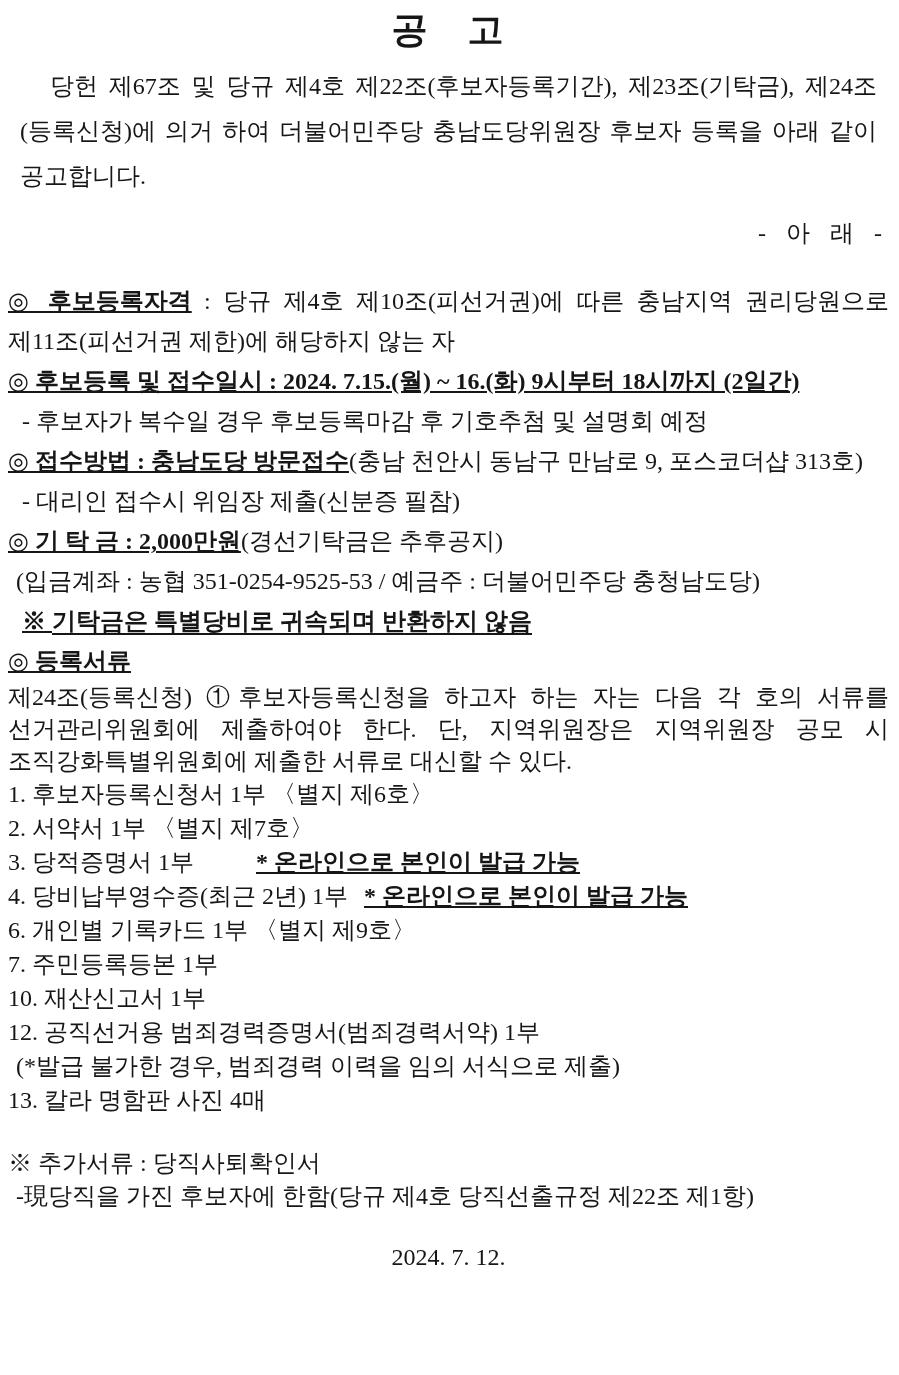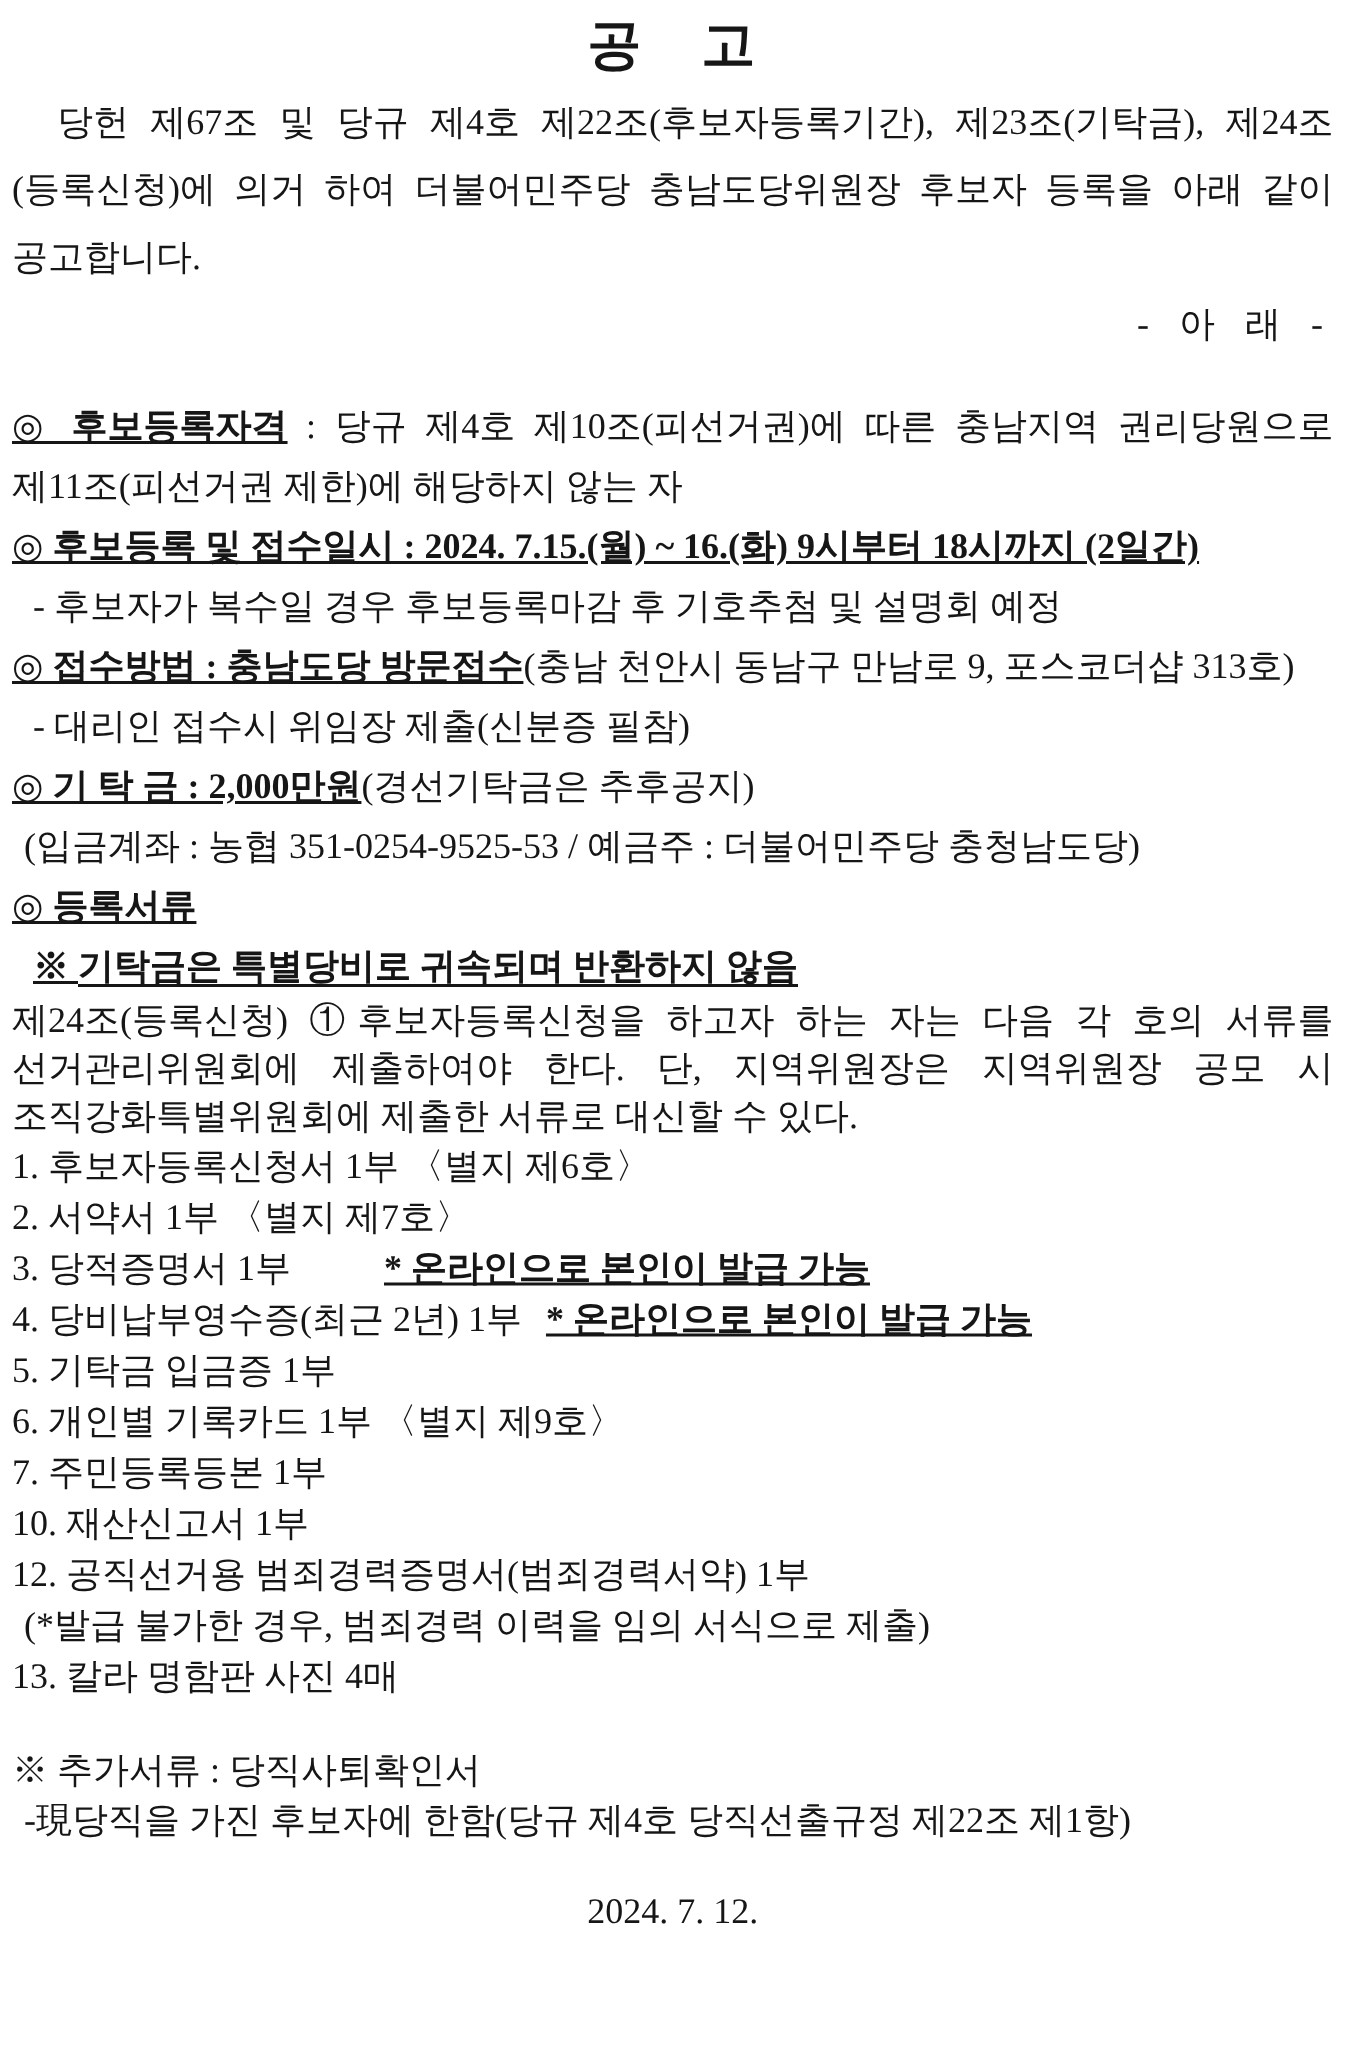--- a/index.html
+++ b/index.html
@@ -20,21 +20,21 @@
   .title {
     margin: 2px 0 8px 0;
     text-align: center;
     font-size: 36px;
     font-weight: bold;
     line-height: 44px;
     white-space: pre;
     letter-spacing: 2px;
   }
   .intro {
-    margin: 0;
+    margin: 12px;
     text-align: justify;
     text-indent: 30px;
     line-height: 45px;
     word-break: keep-all;
   }
   .divider {
     text-align: right;
     line-height: 44px;
     letter-spacing: 7px;
     margin-bottom: 26px;
@@ -88,32 +88,31 @@
   <p class="sec indent-2">- 후보자가 복수일 경우 후보등록마감 후 기호추첨 및 설명회 예정</p>
 
   <p class="sec"><span class="bold">◎ 접수방법 : 충남도당 방문접수</span><span>(충남 천안시 동남구 만남로 9, 포스코더샵 313호)</span></p>
 
   <p class="sec indent-2">- 대리인 접수시 위임장 제출(신분증 필참)</p>
 
   <p class="sec"><span class="bold">◎ 기 탁 금 : 2,000만원</span><span>(경선기탁금은 추후공지)</span></p>
 
   <p class="sec indent-1">(입금계좌 : 농협 351-0254-9525-53 / 예금주 : 더불어민주당 충청남도당)</p>
 
+  <p class="sec indent-2"><span class="bold">※ </span><span class="bold underline">기탁금은 특별당비로 귀속되며 반환하지 않음</span></p>
+
   <p class="sec bold">◎ 등록서류</p>
-
-  <p class="sec indent-2"><span class="bold">※ </span><span class="bold underline">기탁금은 특별당비로 귀속되며 반환하지 않음</span></p>
 
   <p class="docs-intro">제24조(등록신청) ①후보자등록신청을 하고자 하는 자는 다음 각 호의 서류를 선거관리위원회에 제출하여야 한다. 단, 지역위원장은 지역위원장 공모 시 조직강화특별위원회에 제출한 서류로 대신할 수 있다.</p>
 
   <div>
     <div class="doc-item">1. 후보자등록신청서 1부 〈별지 제6호〉</div>
     <div class="doc-item">2. 서약서 1부 〈별지 제7호〉</div>
     <div class="doc-item"><span>3. 당적증명서 1부</span><span class="bold gap-wide">* 온라인으로 본인이 발급 가능</span></div>
     <div class="doc-item"><span>4. 당비납부영수증(최근 2년) 1부</span><span class="bold gap-small">* 온라인으로 본인이 발급 가능</span></div>
-    <div class="doc-item">5. 기탁금 입금증 1부</div>
     <div class="doc-item">6. 개인별 기록카드 1부 〈별지 제9호〉</div>
     <div class="doc-item">7. 주민등록등본 1부</div>
     <div class="doc-item">10. 재산신고서 1부</div>
     <div class="doc-item">12. 공직선거용 범죄경력증명서(범죄경력서약) 1부</div>
     <div class="doc-item indent-1">(*발급 불가한 경우, 범죄경력 이력을 임의 서식으로 제출)</div>
     <div class="doc-item">13. 칼라 명함판 사진 4매</div>
   </div>
 
   <div class="spacer-1"></div>
 

